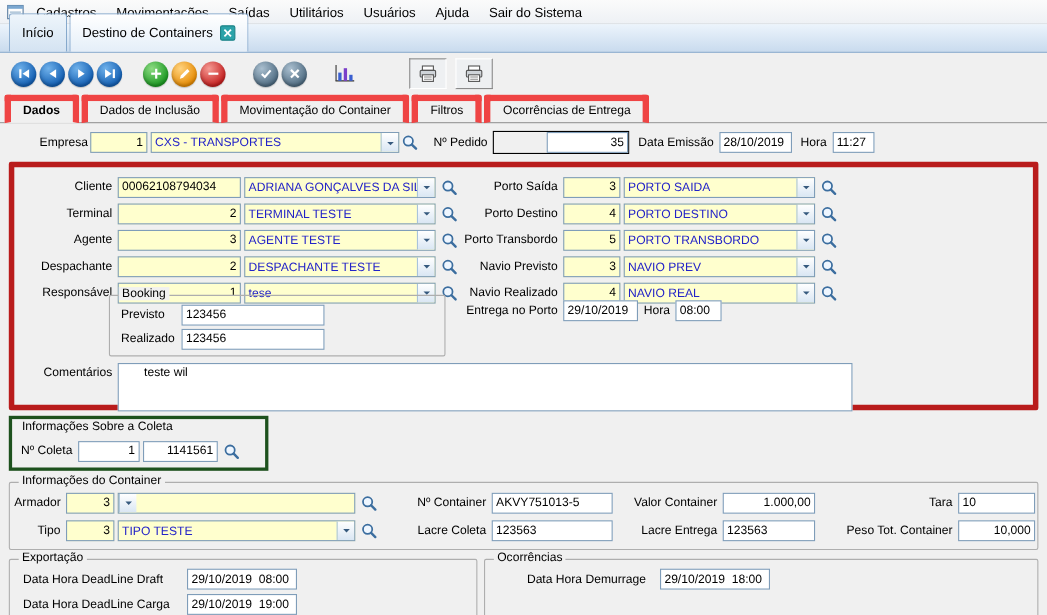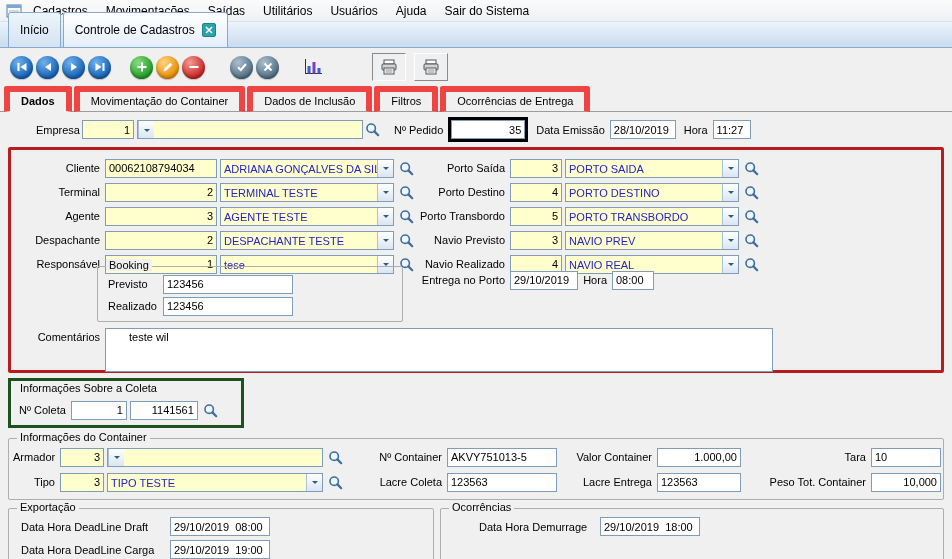--- a/index.html
+++ b/index.html
@@ -50,24 +50,24 @@
   .frow { position:absolute; display:flex; align-items:center; gap:3px; height:20px; }
 
   
   .w28{width:28px}.w38{width:38px}.w42{width:42px}.w44{width:44px}.w52{width:52px}.w56{width:56px}
   .w66{width:66px}.w68{width:68px}.w70{width:70px}.w74{width:74px}.w84{width:84px}.w87{width:87px}.w94{width:94px}.w96{width:96px}.w98{width:98px}.w100{width:100px}.w110{width:110px}
   .w112{width:112px}.w124{width:124px}.w130{width:130px}.w146{width:146px}.w174{width:174px}
   .w216{width:216px}.w226{width:226px}
 
   
   .hdr-row { display:flex; align-items:center; margin-top:4px; padding-left:12px; height:27px; }
-  .green-box { display:inline-flex; border:3px solid #000000; }
-
-  
-  .panel { position:relative; margin:4px 8px 0; height:226px; border:3px solid #b91c1c; border-radius:2px; }
+  .green-box { display:inline-flex; border:1px solid #000000;padding-left:48px; }
+
+  
+  .panel { position:relative; margin:4px 8px 0; height:226px; border:5px solid #b91c1c; border-radius:2px; }
   .grp { position:absolute; border:1px solid #aeaeae; border-radius:2px; }
   .legend { position:absolute; top:-8px; left:8px; background:#f0f0f0; padding:0 3px; font-size:11px; white-space:nowrap; }
   .ta { border:1px solid #7f9db9; background:#fff; font-family:"Liberation Sans",sans-serif; font-size:11px; padding:2px 3px; resize:none; overflow-y:scroll; }
 
   .coleta { position:relative; width:236px; height:50px; border:3px solid #1d511d; margin:5px 0 0 8px; background:#f0f0f0; }
   .coleta-legend { position:absolute; top:1px; left:9px; font-size:11px; }
 
   .cgrp { position:relative; margin:10px 8px 0; height:62px; border:1px solid #aeaeae; border-radius:2px; }
 
   .bottomrow { display:flex; margin:8px 8px 0; gap:6px; }
@@ -96,21 +96,21 @@
   <span class="menu-item">Usuários</span>
   <span class="menu-item">Ajuda</span>
   <span class="menu-item">Sair do Sistema</span>
 </div>
 
 <div class="tabstrip">
   <div class="ttab">
     <span>Início</span>
   </div>
   <div class="ttab active">
-    <span>Controle de Cadastros</span>
+    <span>Destino de Containers</span>
     <span class="tclose">
       <svg width="8" height="8" viewBox="0 0 8 8">
           <line x1="1" y1="1" x2="7" y2="7" stroke="#fff" stroke-width="1.6"></line>
           <line x1="7" y1="1" x2="1" y2="7" stroke="#fff" stroke-width="1.6"></line>
         </svg>
     </span>
   </div>
 </div>
 
 <div class="toolbar">
@@ -192,30 +192,31 @@
         <rect x="2" y="5" width="14" height="6" rx="1" fill="#cfd4d9" stroke="#555"></rect>
         <rect x="4" y="9" width="10" height="6" fill="#fff" stroke="#555"></rect>
         <line x1="5.5" y1="11" x2="12.5" y2="11" stroke="#888"></line>
         <line x1="5.5" y1="13" x2="12.5" y2="13" stroke="#888"></line>
       </svg>
   </div>
 </div>
 
 <div class="itabs">
   <span class="itab active">Dados</span>
+  <span class="itab">Dados de Inclusão</span>
   <span class="itab">Movimentação do Container</span>
-  <span class="itab">Dados de Inclusão</span>
   <span class="itab">Filtros</span>
   <span class="itab">Ocorrências de Entrega</span>
 </div>
 
 <div class="hdr-row">
   <label class="lbl w70">Empresa</label>
   <input class="inp yellow right w52" value="1" style="">
   <div class="combo w226" style="margin-left:3px">
+    <span class="txt">CXS - TRANSPORTES</span>
     <span class="arr">
         <i class="tri"></i>
       </span>
   </div>
   <span class="mag">
       <svg width="15" height="15" viewBox="0 0 15 15">
         <circle cx="6.2" cy="6.2" r="4.2" fill="#eef6ff" stroke="#3c6e9f" stroke-width="1.6"></circle>
         <line x1="9.4" y1="9.4" x2="13.2" y2="13.2" stroke="#3c6e9f" stroke-width="2.2" stroke-linecap="round"></line>
       </svg>
     </span>

